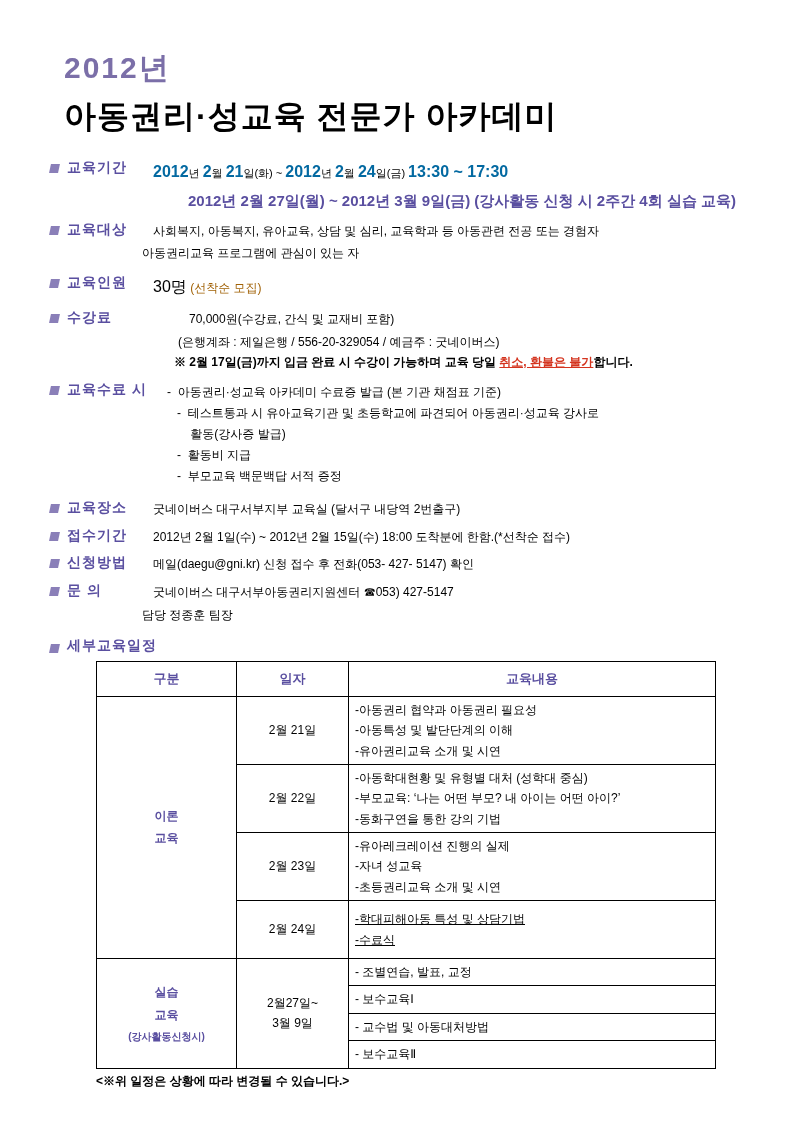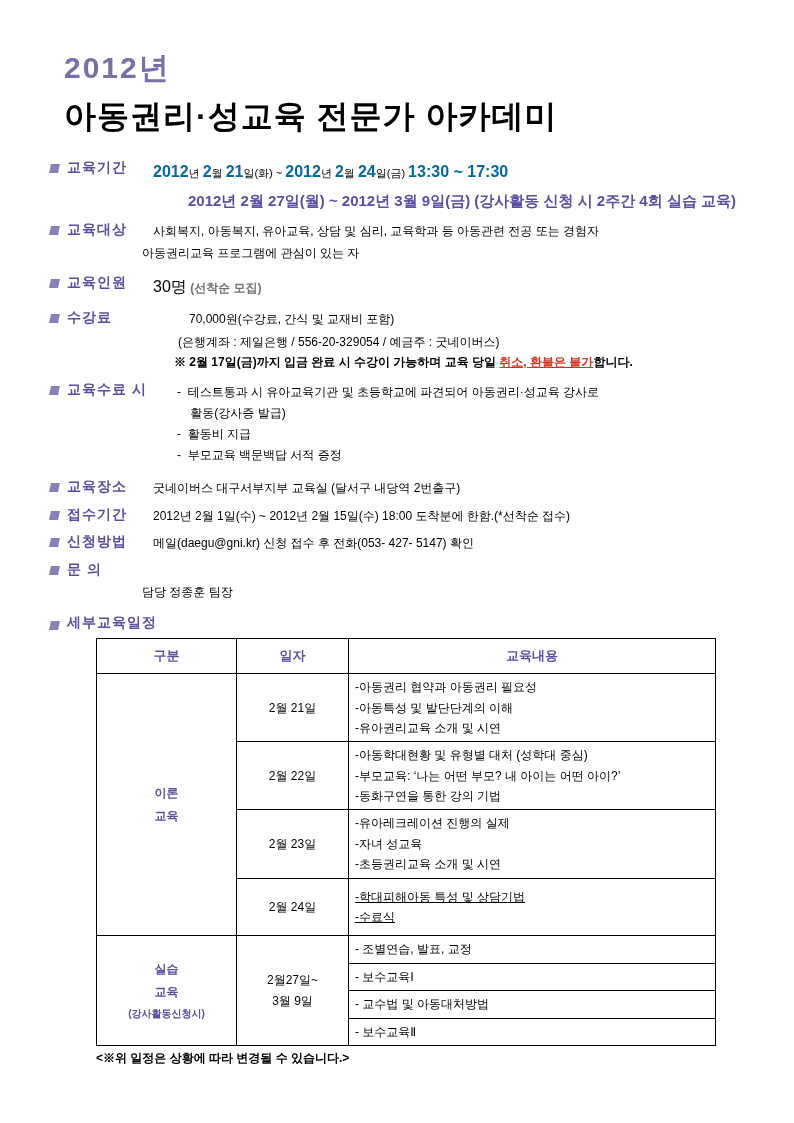--- a/index.html
+++ b/index.html
@@ -72,22 +72,22 @@
   }
   .big-blk {
     font-size: 16px;
     color: #000;
     font-weight: normal;
   }
   .sm {
     font-size: 11px;
   }
   .red {
-    color: #737373;
-    font-weight: bold;
+    color: #a16207;
+    font-weight: normal;
   }
   .red-u {
     color: #d4341f;
     font-weight: bold;
     text-decoration: underline;
   }
   .indent-line {
     margin-left: 94px;
     font-size: 12px;
     line-height: 1.6;
@@ -216,20 +216,21 @@
   </div>
   <div class="indent-line" style="margin-left:130px;">(은행계좌 : 제일은행 / 556-20-329054 / 예금주 : 굿네이버스)</div>
   <div class="note-line">
     <span>※ 2월 17일(금)까지 입금 완료 시 수강이 가능하며 교육 당일 </span><span class="red-u">취소, 환불은 불가</span><span>합니다.</span>
   </div>
 
   <div class="row" style="margin-top:8px;">
     <span class="bullet"></span>
     <span class="label" style="width:100px;">교육수료 시</span>
     <span class="content dash-list">
+      <div>-  아동권리·성교육 아카데미 수료증 발급 (본 기관 채점표 기준)</div>
       <div>   -  테스트통과 시 유아교육기관 및 초등학교에 파견되어 아동권리·성교육 강사로</div>
       <div>       활동(강사증 발급)</div>
       <div>   -  활동비 지급</div>
       <div>   -  부모교육 백문백답 서적 증정</div>
     </span>
   </div>
 
   <div class="row" style="margin-top:10px;">
     <span class="bullet"></span>
     <span class="label">교육장소</span>
@@ -244,20 +245,21 @@
 
   <div class="row" style="margin-top:6px;">
     <span class="bullet"></span>
     <span class="label">신청방법</span>
     <span class="content">메일(daegu@gni.kr) 신청 접수 후 전화(053- 427- 5147) 확인</span>
   </div>
 
   <div class="row" style="margin-top:6px;">
     <span class="bullet"></span>
     <span class="label">문    의</span>
+    <span class="content">굿네이버스 대구서부아동권리지원센터 ☎053) 427-5147</span>
   </div>
   <div class="indent-line">담당 정종훈 팀장</div>
 
   <div class="sched-head">
     <span class="bullet"></span>
     <span class="label">세부교육일정</span>
   </div>
 
   <table class="schedule">
     <colgroup>

